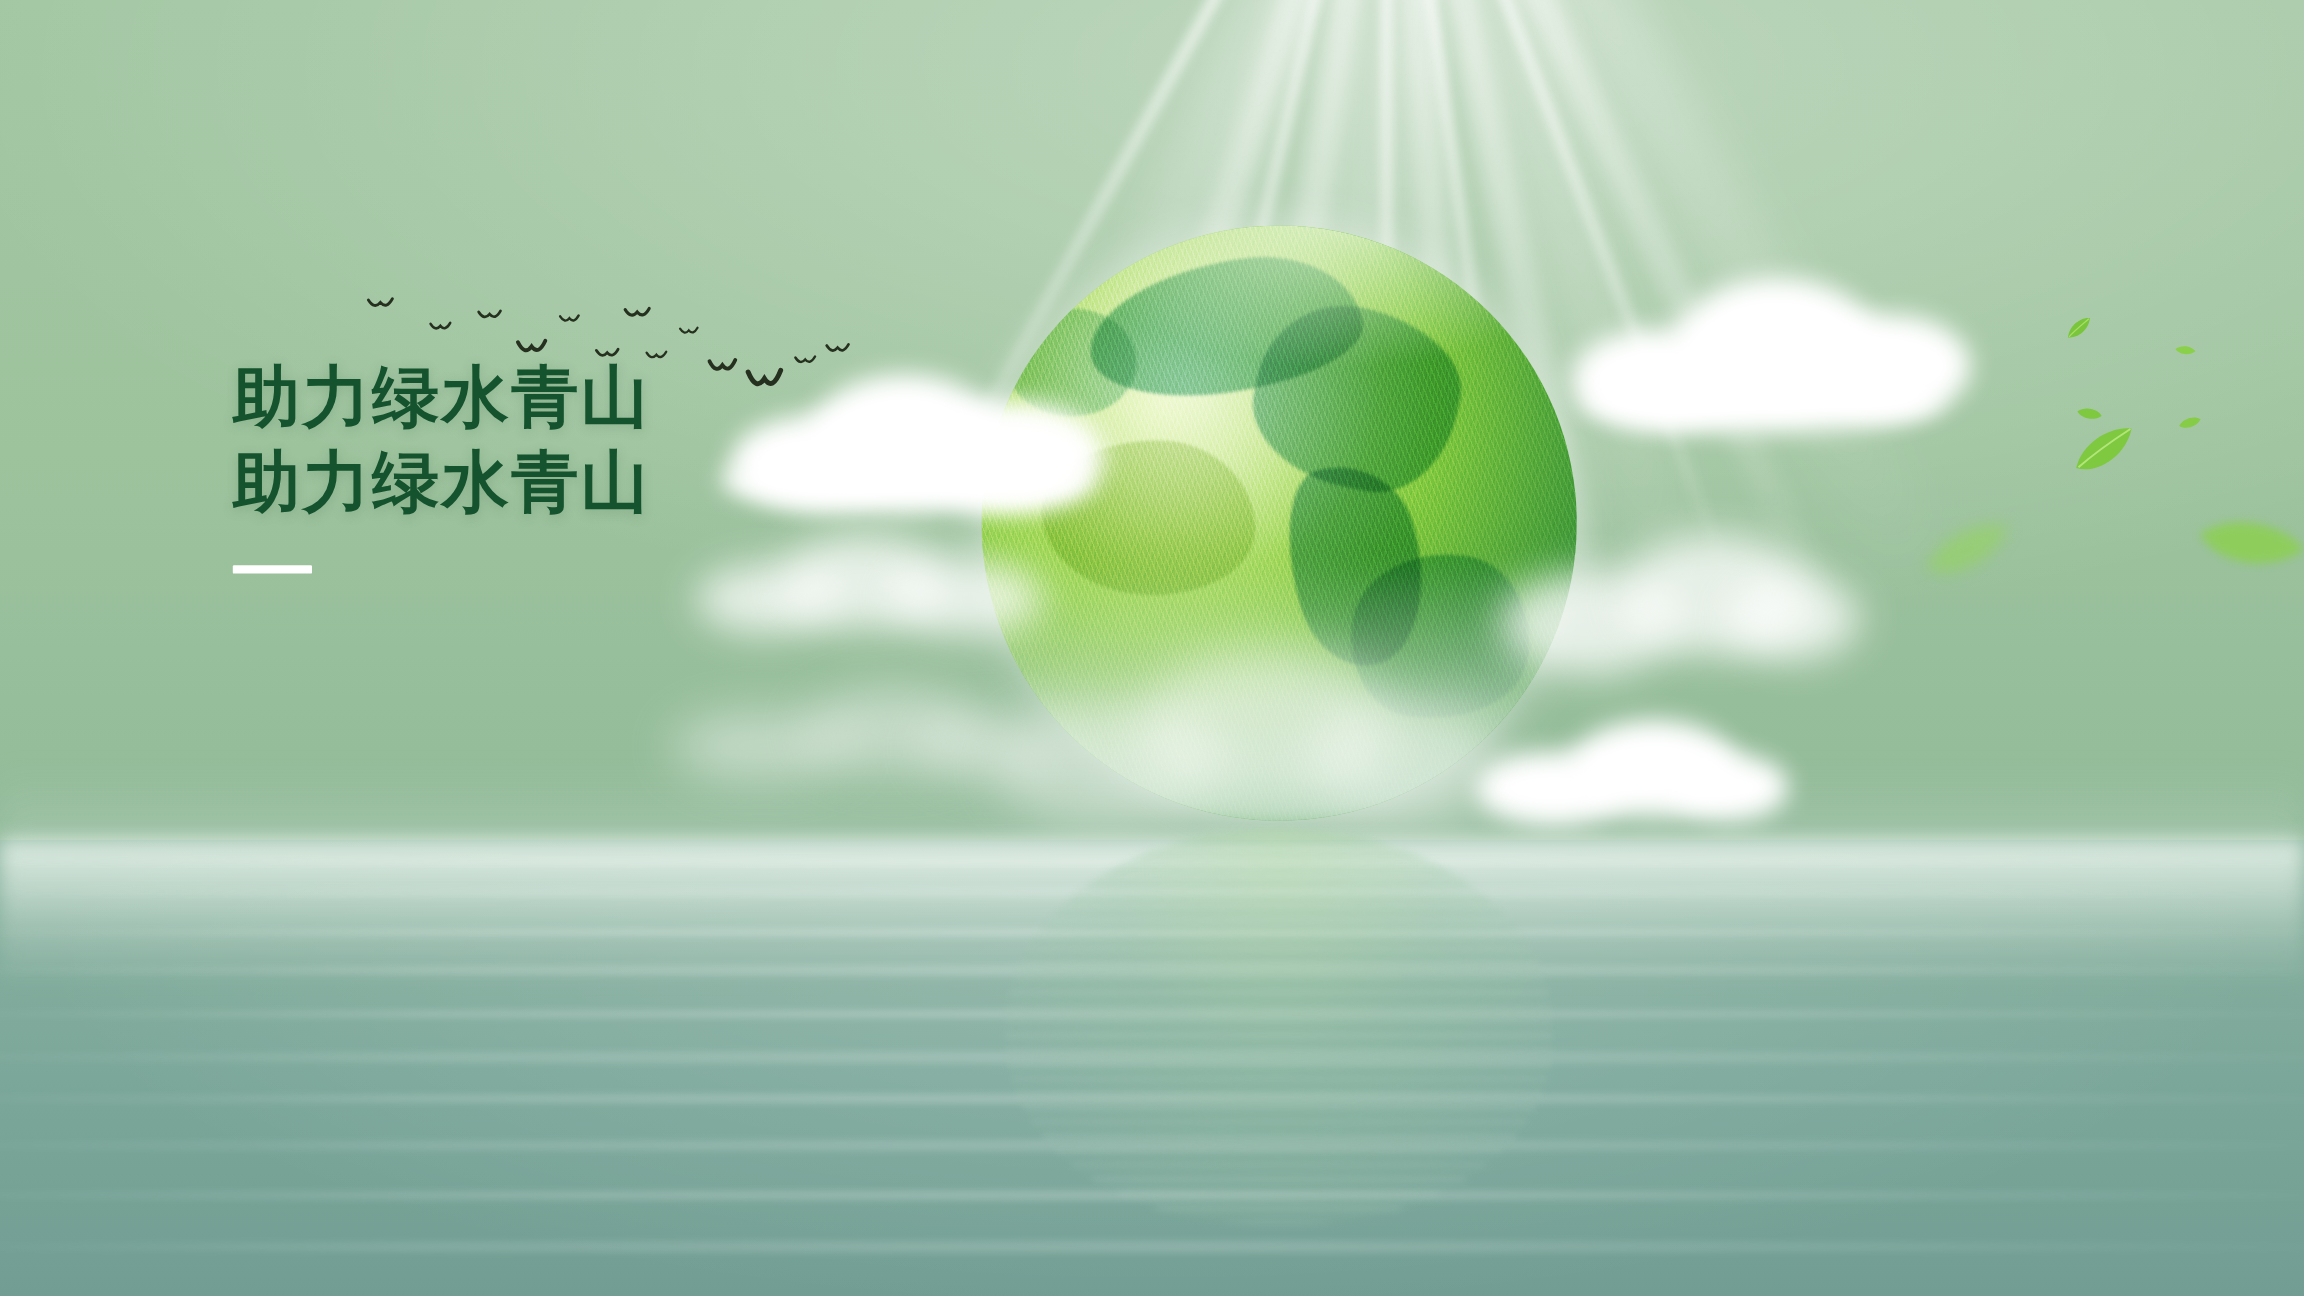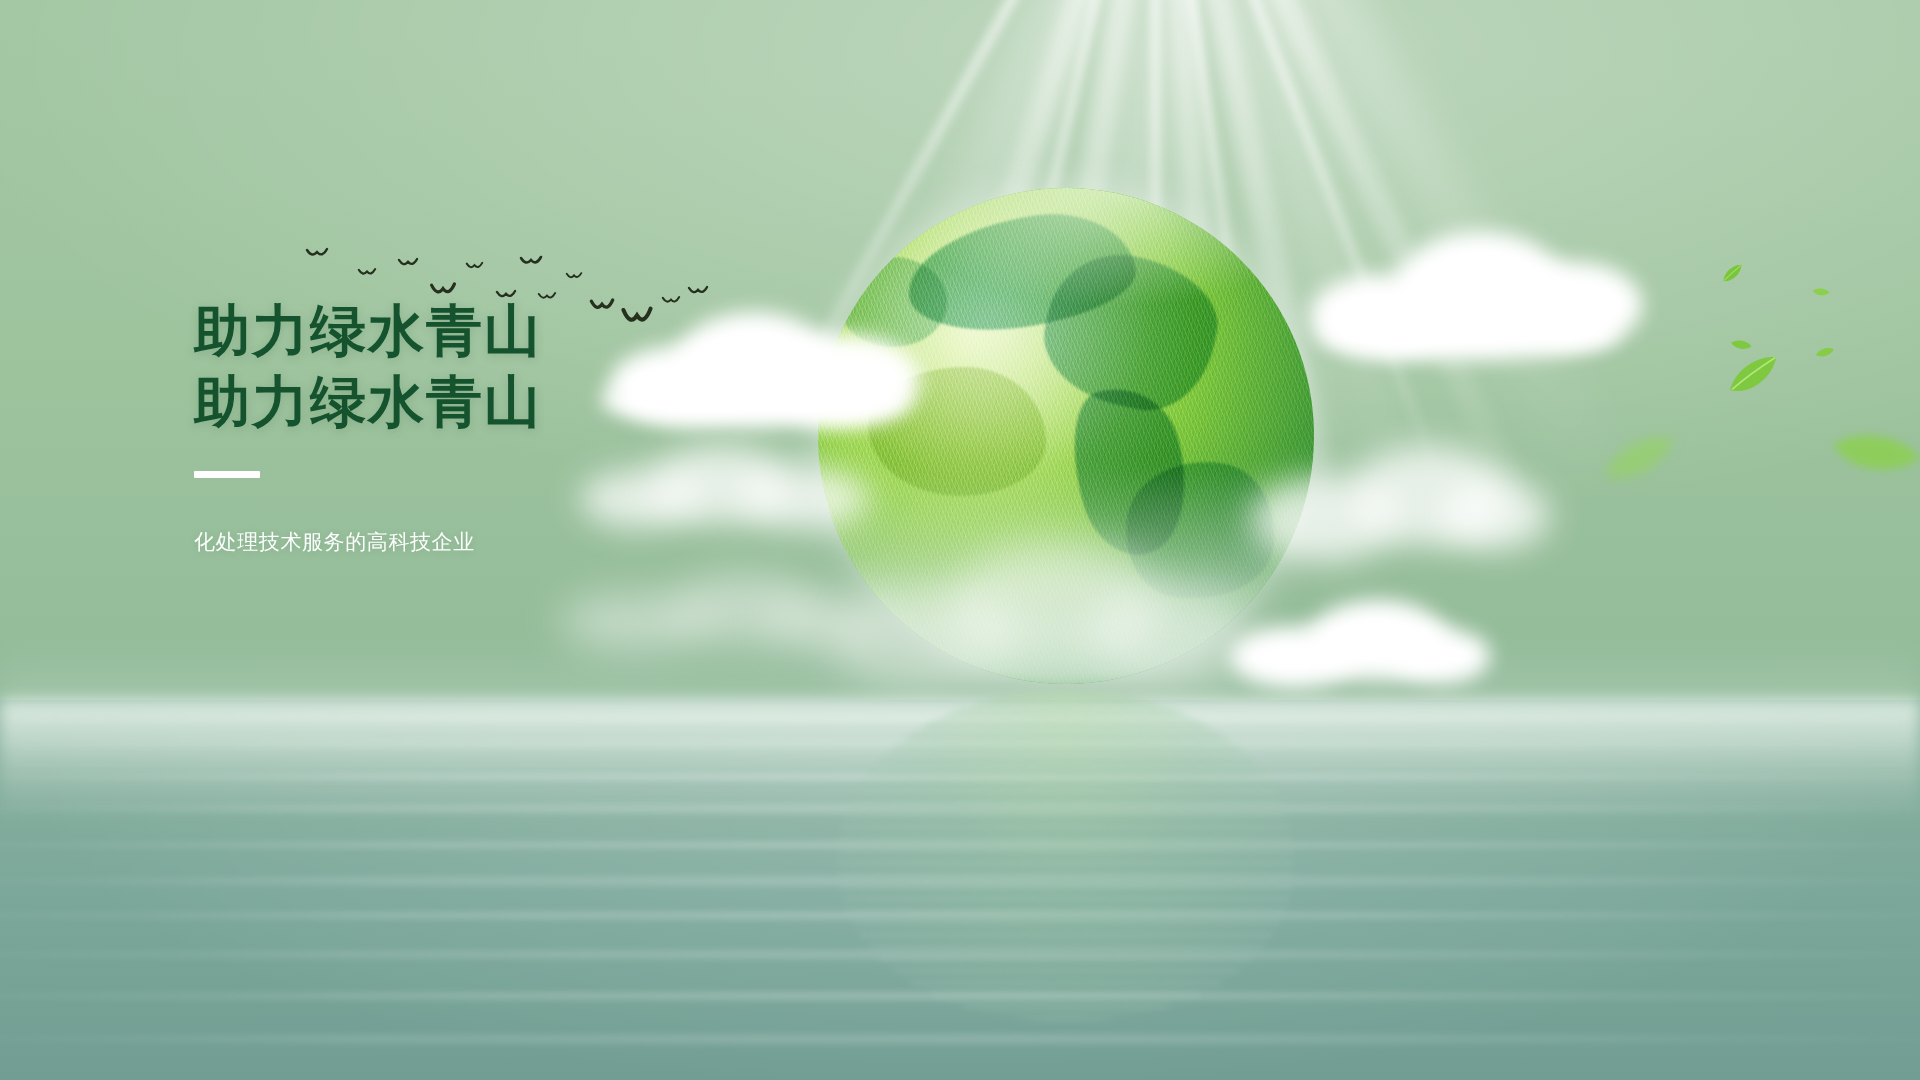--- a/index.html
+++ b/index.html
@@ -338,17 +338,16 @@
   </div>
   <div class="globe-reflect"></div>
 
   <div class="copy">
     <h1 class="headline">
       <span class="ln">助力绿水青山</span>
       <span class="ln">助力绿水青山</span>
     </h1>
     <div class="divider"></div>
     <p class="desc">
-      <span class="ln">化处理技术服务的高科技企业</span>
     </p>
   </div>
 
 </div>
 
 </body></html>

